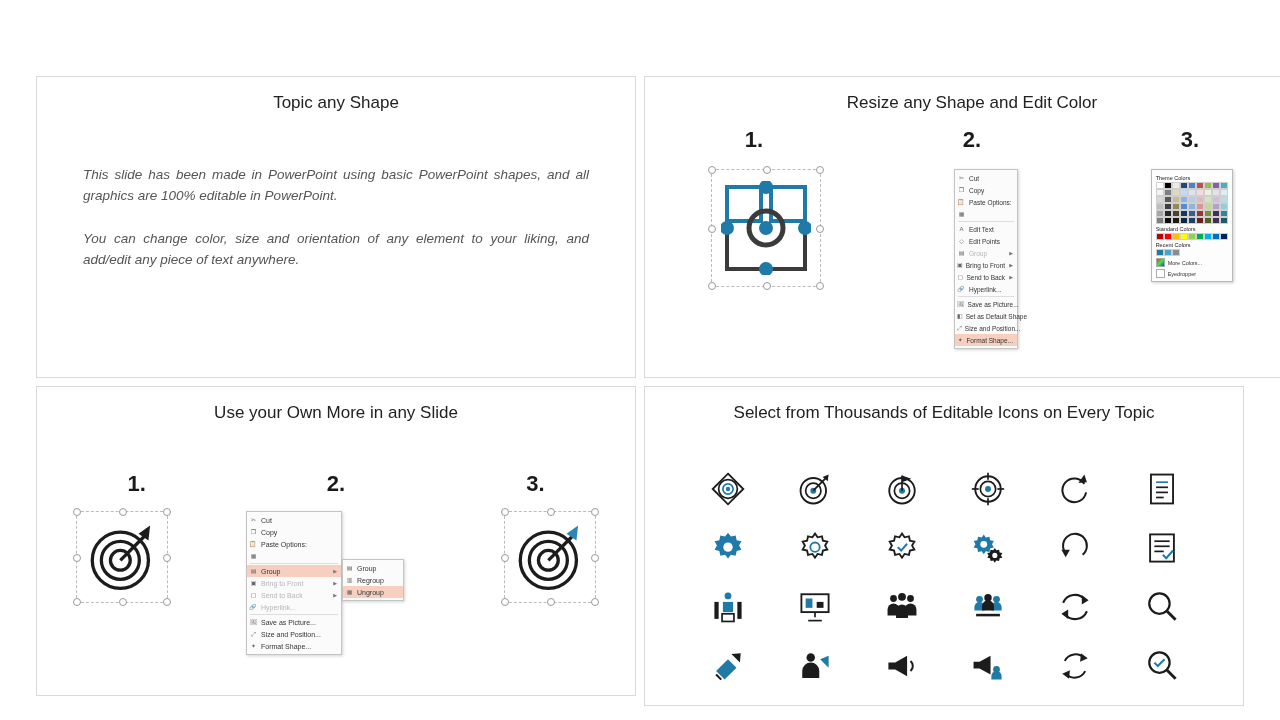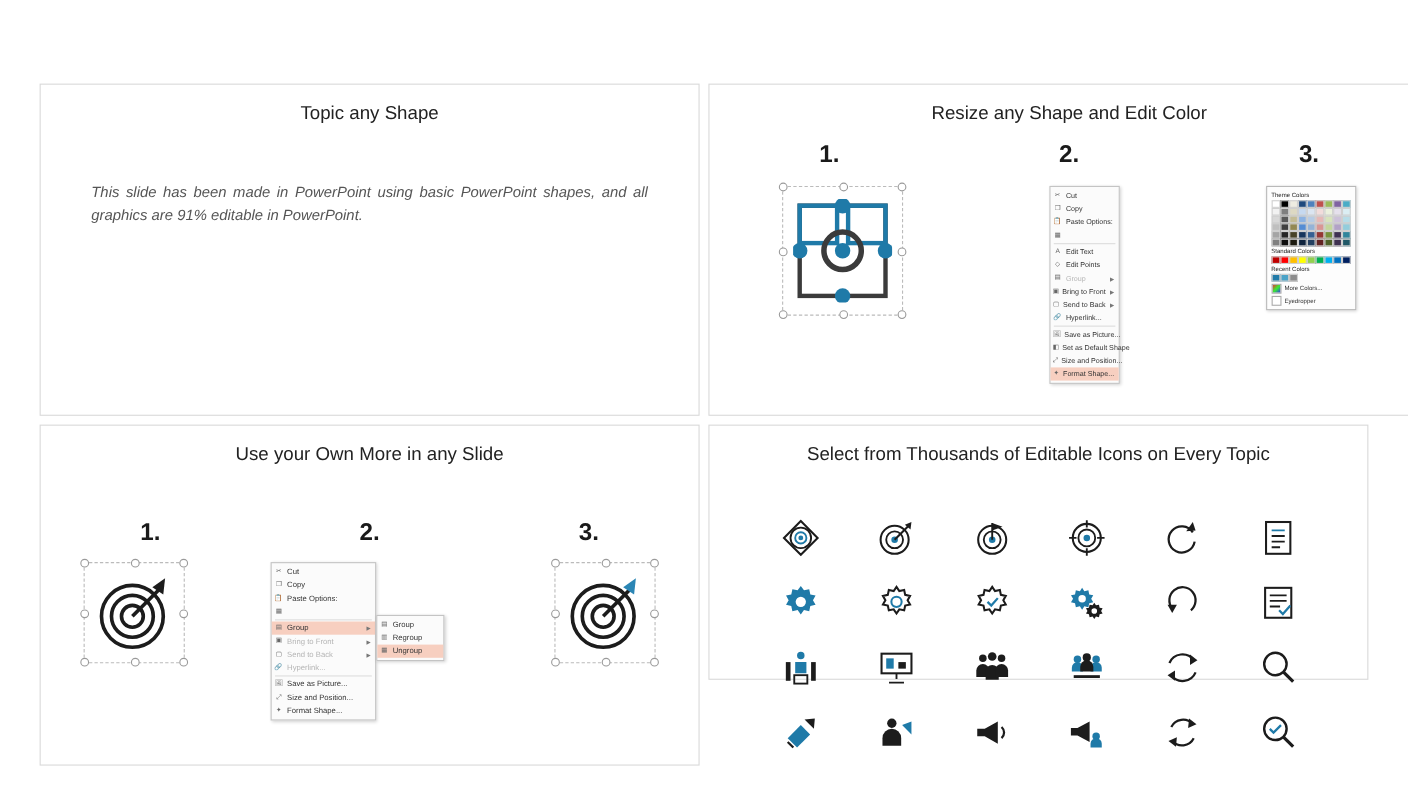--- a/index.html
+++ b/index.html
@@ -29,21 +29,21 @@
   }
   .panel {
     position: absolute;
     border: 1px solid #d9d9d9;
     background: #ffffff;
     box-sizing: border-box;
   }
   .p-tl { left: 36px;  top: 76px;  width: 600px; height: 302px; }
   .p-tr { left: 644px; top: 76px;  width: 656px; height: 302px; }
   .p-bl { left: 36px;  top: 386px; width: 600px; height: 310px; }
-  .p-br { left: 644px; top: 386px; width: 600px; height: 232px; }
+  .p-br { left: 644px; top: 386px; width: 600px; height: 320px; }
 
   .panel-title {
     text-align: center;
     font-size: 17px;
     color: #222;
     margin-top: 16px;
   }
   .panel-subtitle {
     text-align: center;
     font-size: 11px;
@@ -165,21 +165,22 @@
   .dart-fig { position: relative; width: 92px; height: 92px; }
 </style>
 </head>
 <body>
 
 <div class="slide">
 
 
   <div class="panel p-tl">
     <div class="panel-title">Topic any Shape</div>
-    <div class="body-text first">This slide has been made in PowerPoint using basic PowerPoint shapes, and all graphics are 91% editable in PowerPoint.</div>
+    <div class="body-text first">This slide has been made in PowerPoint using basic PowerPoint shapes, and all graphics are 100% editable in PowerPoint.</div>
+    <div class="body-text second">You can change color, size and orientation of any element to your liking, and add/edit any piece of text anywhere.</div>
   </div>
 
   <div class="panel p-tr">
     <div class="panel-title">Resize any Shape and Edit Color</div>
 
     <div class="num-row" style="top:50px;">
       <div class="num">1.</div>
       <div class="num">2.</div>
       <div class="num">3.</div>
     </div>

